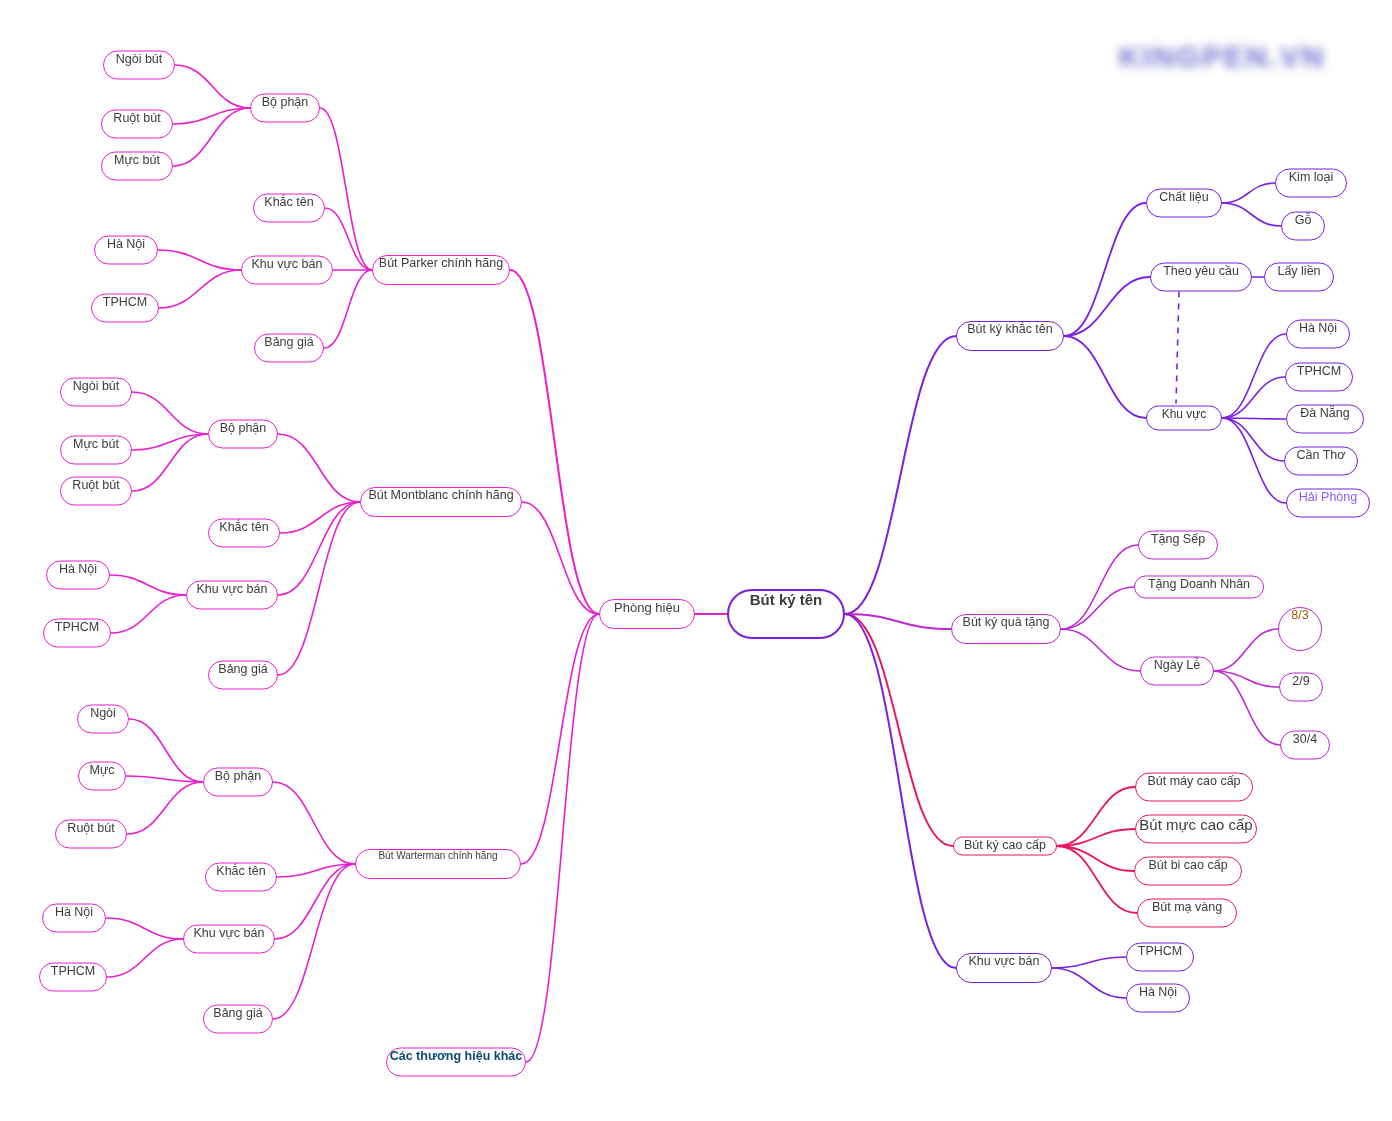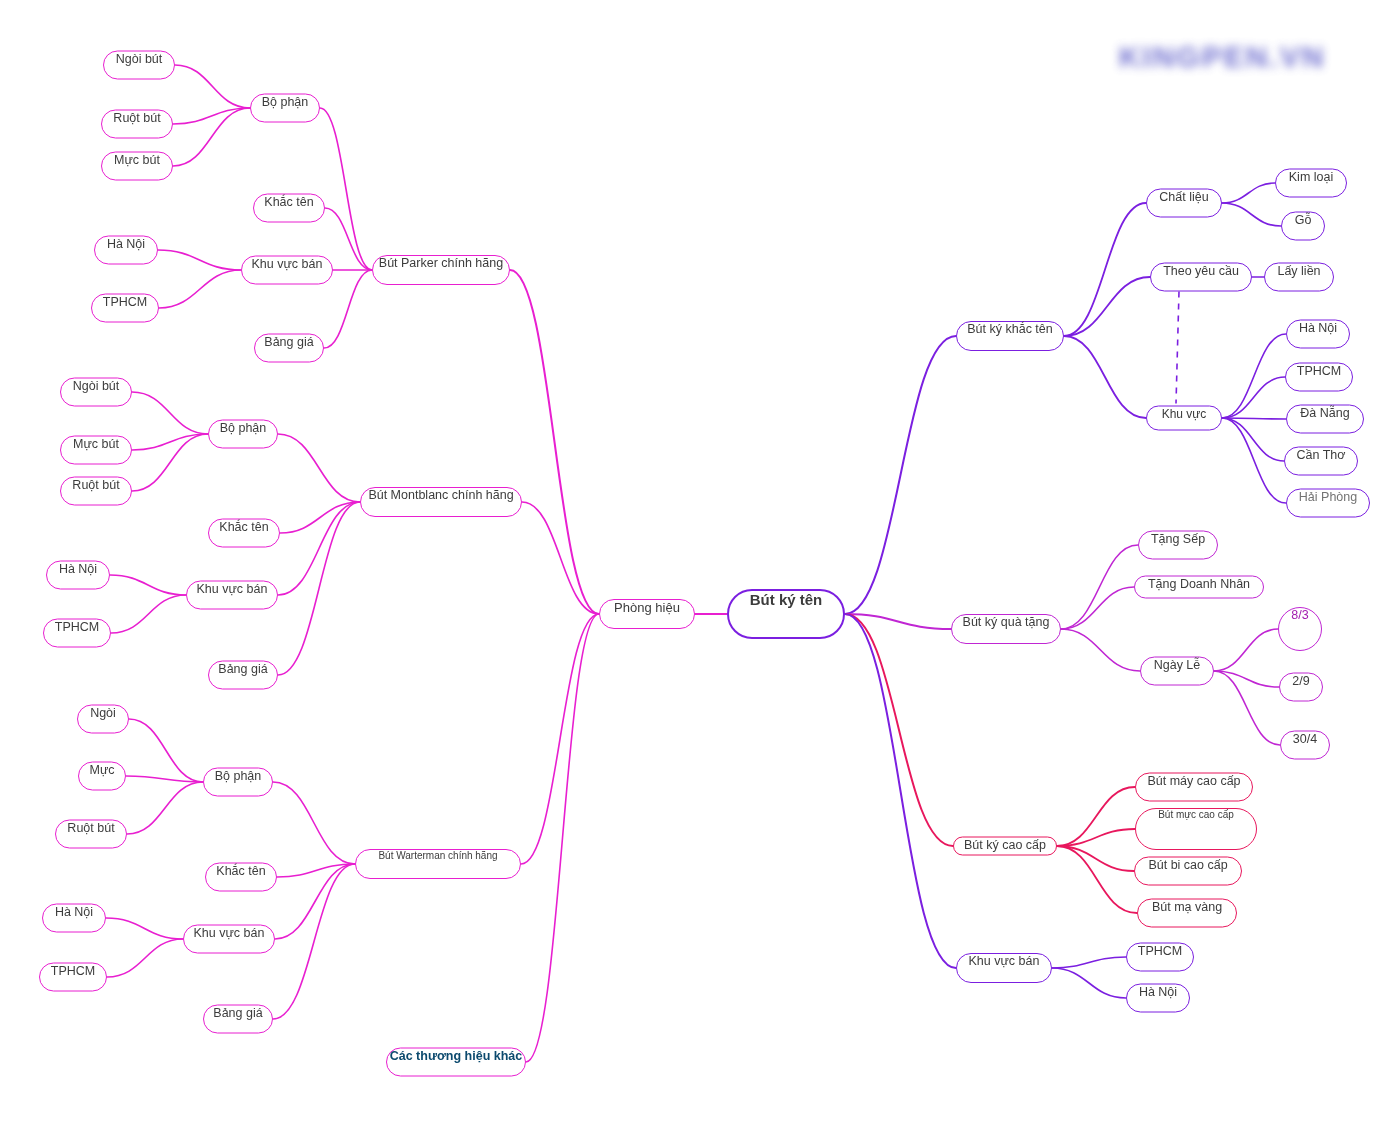--- a/index.html
+++ b/index.html
@@ -209,51 +209,51 @@
       </div>
       <div class="node" style="left: 1319px; top: 377px; width: 68px; height: 29px; font-size: 12.5px; border-color: rgb(123, 31, 224); color: rgb(60, 60, 60);">
         <span>TPHCM</span>
       </div>
       <div class="node" style="left: 1325px; top: 419px; width: 78px; height: 29px; font-size: 12.5px; border-color: rgb(123, 31, 224); color: rgb(60, 60, 60);">
         <span>Đà Nẵng</span>
       </div>
       <div class="node" style="left: 1321px; top: 461px; width: 74px; height: 29px; font-size: 12.5px; border-color: rgb(123, 31, 224); color: rgb(60, 60, 60);">
         <span>Cần Thơ</span>
       </div>
-      <div class="node" style="left: 1328px; top: 503px; width: 84px; height: 29px; font-size: 12.5px; border-color: rgb(123, 31, 224); color: #737373;">
+      <div class="node" style="left: 1328px; top: 503px; width: 84px; height: 29px; font-size: 12.5px; border-color: rgb(123, 31, 224); color: #8b5cf6;">
         <span>Hải Phòng</span>
       </div>
       <div class="node" style="left: 1006px; top: 629px; width: 110px; height: 30px; font-size: 12.5px; border-color: rgb(192, 38, 211); color: rgb(60, 60, 60);">
         <span>Bút ký quà tặng</span>
       </div>
       <div class="node" style="left: 1178px; top: 545px; width: 80px; height: 29px; font-size: 12.5px; border-color: rgb(192, 38, 211); color: rgb(60, 60, 60);">
         <span>Tặng Sếp</span>
       </div>
       <div class="node" style="left: 1199px; top: 587px; width: 130px; height: 23px; font-size: 12.5px; border-color: rgb(192, 38, 211); color: rgb(60, 60, 60);">
         <span>Tặng Doanh Nhân</span>
       </div>
       <div class="node" style="left: 1177px; top: 671px; width: 74px; height: 29px; font-size: 12.5px; border-color: rgb(192, 38, 211); color: rgb(60, 60, 60);">
         <span>Ngày Lễ</span>
       </div>
-      <div class="node" style="left: 1300px; top: 629px; width: 44px; height: 44px; font-size: 12.5px; border-color: rgb(192, 38, 211); color: #a21caf;">
+      <div class="node" style="left: 1300px; top: 629px; width: 44px; height: 44px; font-size: 12.5px; border-color: rgb(192, 38, 211); color: #a16207;">
         <span>8/3</span>
       </div>
       <div class="node" style="left: 1301px; top: 687px; width: 44px; height: 29px; font-size: 12.5px; border-color: rgb(192, 38, 211); color: rgb(60, 60, 60);">
         <span>2/9</span>
       </div>
       <div class="node" style="left: 1305px; top: 745px; width: 50px; height: 29px; font-size: 12.5px; border-color: rgb(192, 38, 211); color: rgb(60, 60, 60);">
         <span>30/4</span>
       </div>
       <div class="node" style="left: 1005px; top: 846px; width: 104px; height: 19px; font-size: 12.5px; border-color: rgb(232, 23, 93); color: rgb(60, 60, 60);">
         <span>Bút ký cao cấp</span>
       </div>
       <div class="node" style="left: 1194px; top: 787px; width: 118px; height: 29px; font-size: 12.5px; border-color: rgb(232, 23, 93); color: rgb(60, 60, 60);">
         <span>Bút máy cao cấp</span>
       </div>
-      <div class="node" style="left: 1196px; top: 829px; width: 122px; height: 42px; font-size: 10px; border-color: rgb(232, 23, 93); color: rgb(60, 60, 60);">
+      <div class="node" style="left: 1196px; top: 829px; width: 122px; height: 29px; font-size: 15px; border-color: rgb(232, 23, 93); color: rgb(60, 60, 60);">
         <span>Bút mực cao cấp</span>
       </div>
       <div class="node" style="left: 1188px; top: 871px; width: 108px; height: 29px; font-size: 12.5px; border-color: rgb(232, 23, 93); color: rgb(60, 60, 60);">
         <span>Bút bi cao cấp</span>
       </div>
       <div class="node" style="left: 1187px; top: 913px; width: 100px; height: 29px; font-size: 12.5px; border-color: rgb(232, 23, 93); color: rgb(60, 60, 60);">
         <span>Bút mạ vàng</span>
       </div>
       <div class="node" style="left: 1004px; top: 968px; width: 96px; height: 30px; font-size: 12.5px; border-color: rgb(123, 31, 224); color: rgb(60, 60, 60);">
         <span>Khu vực bán</span>

